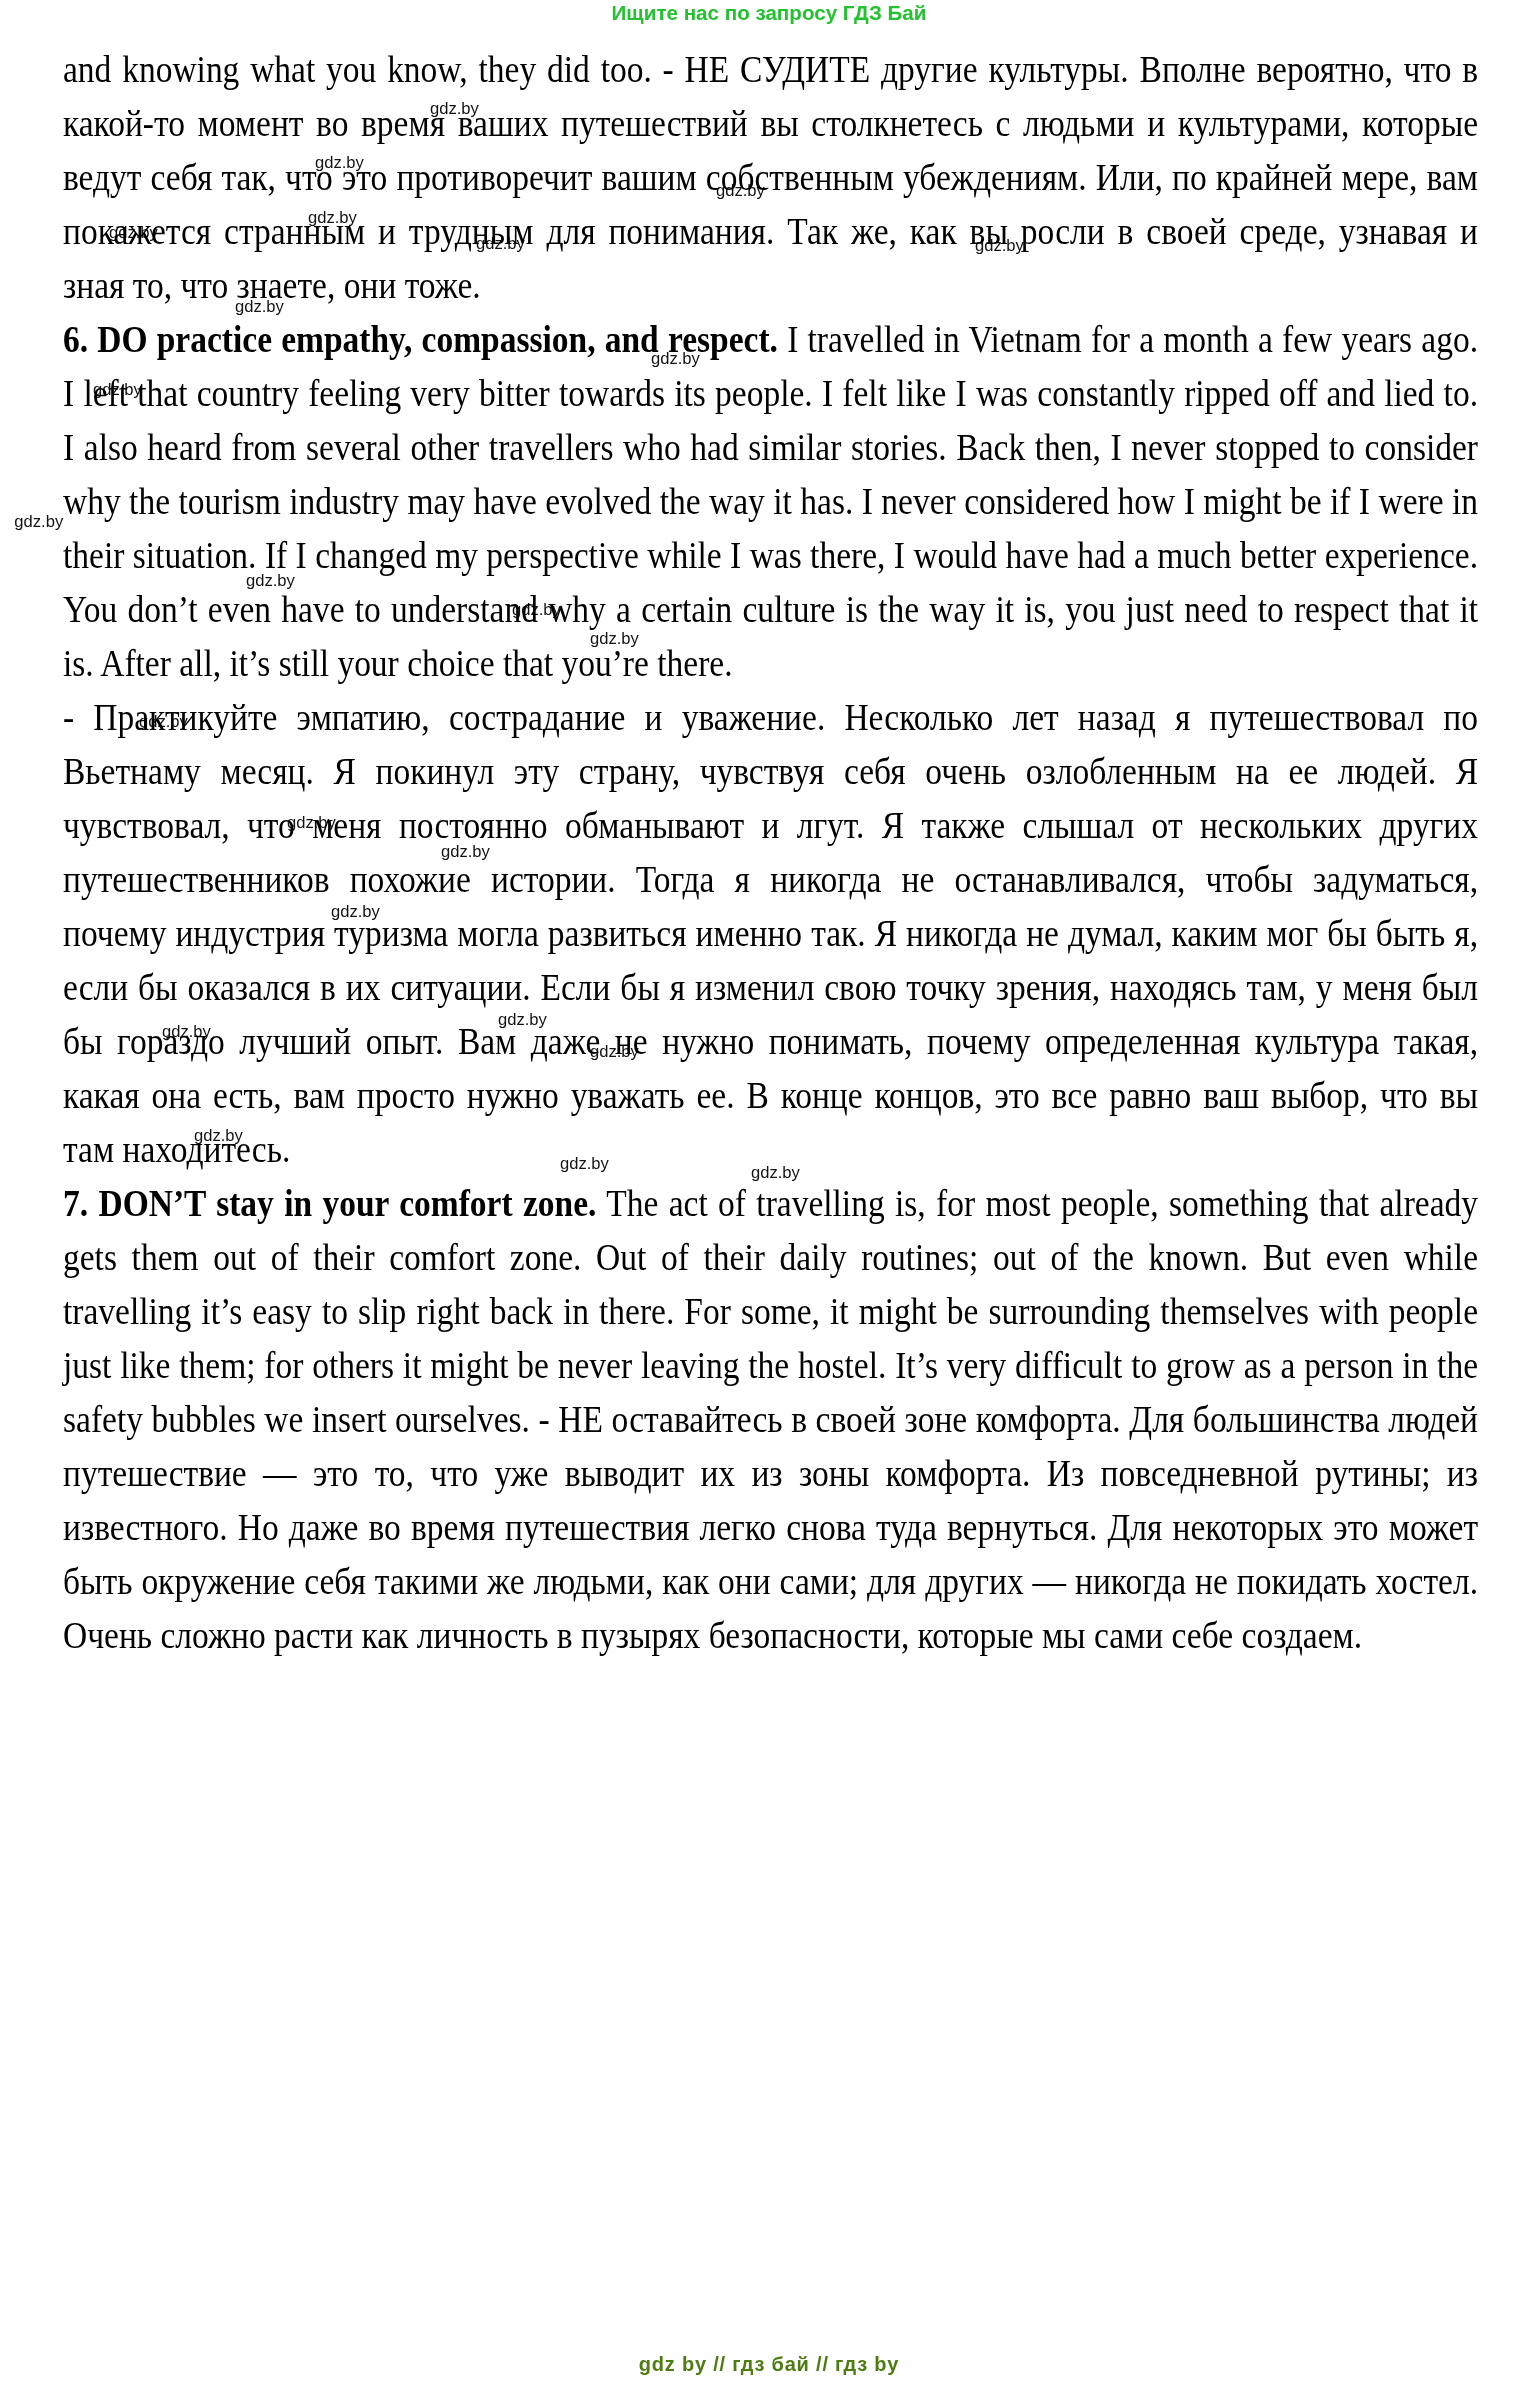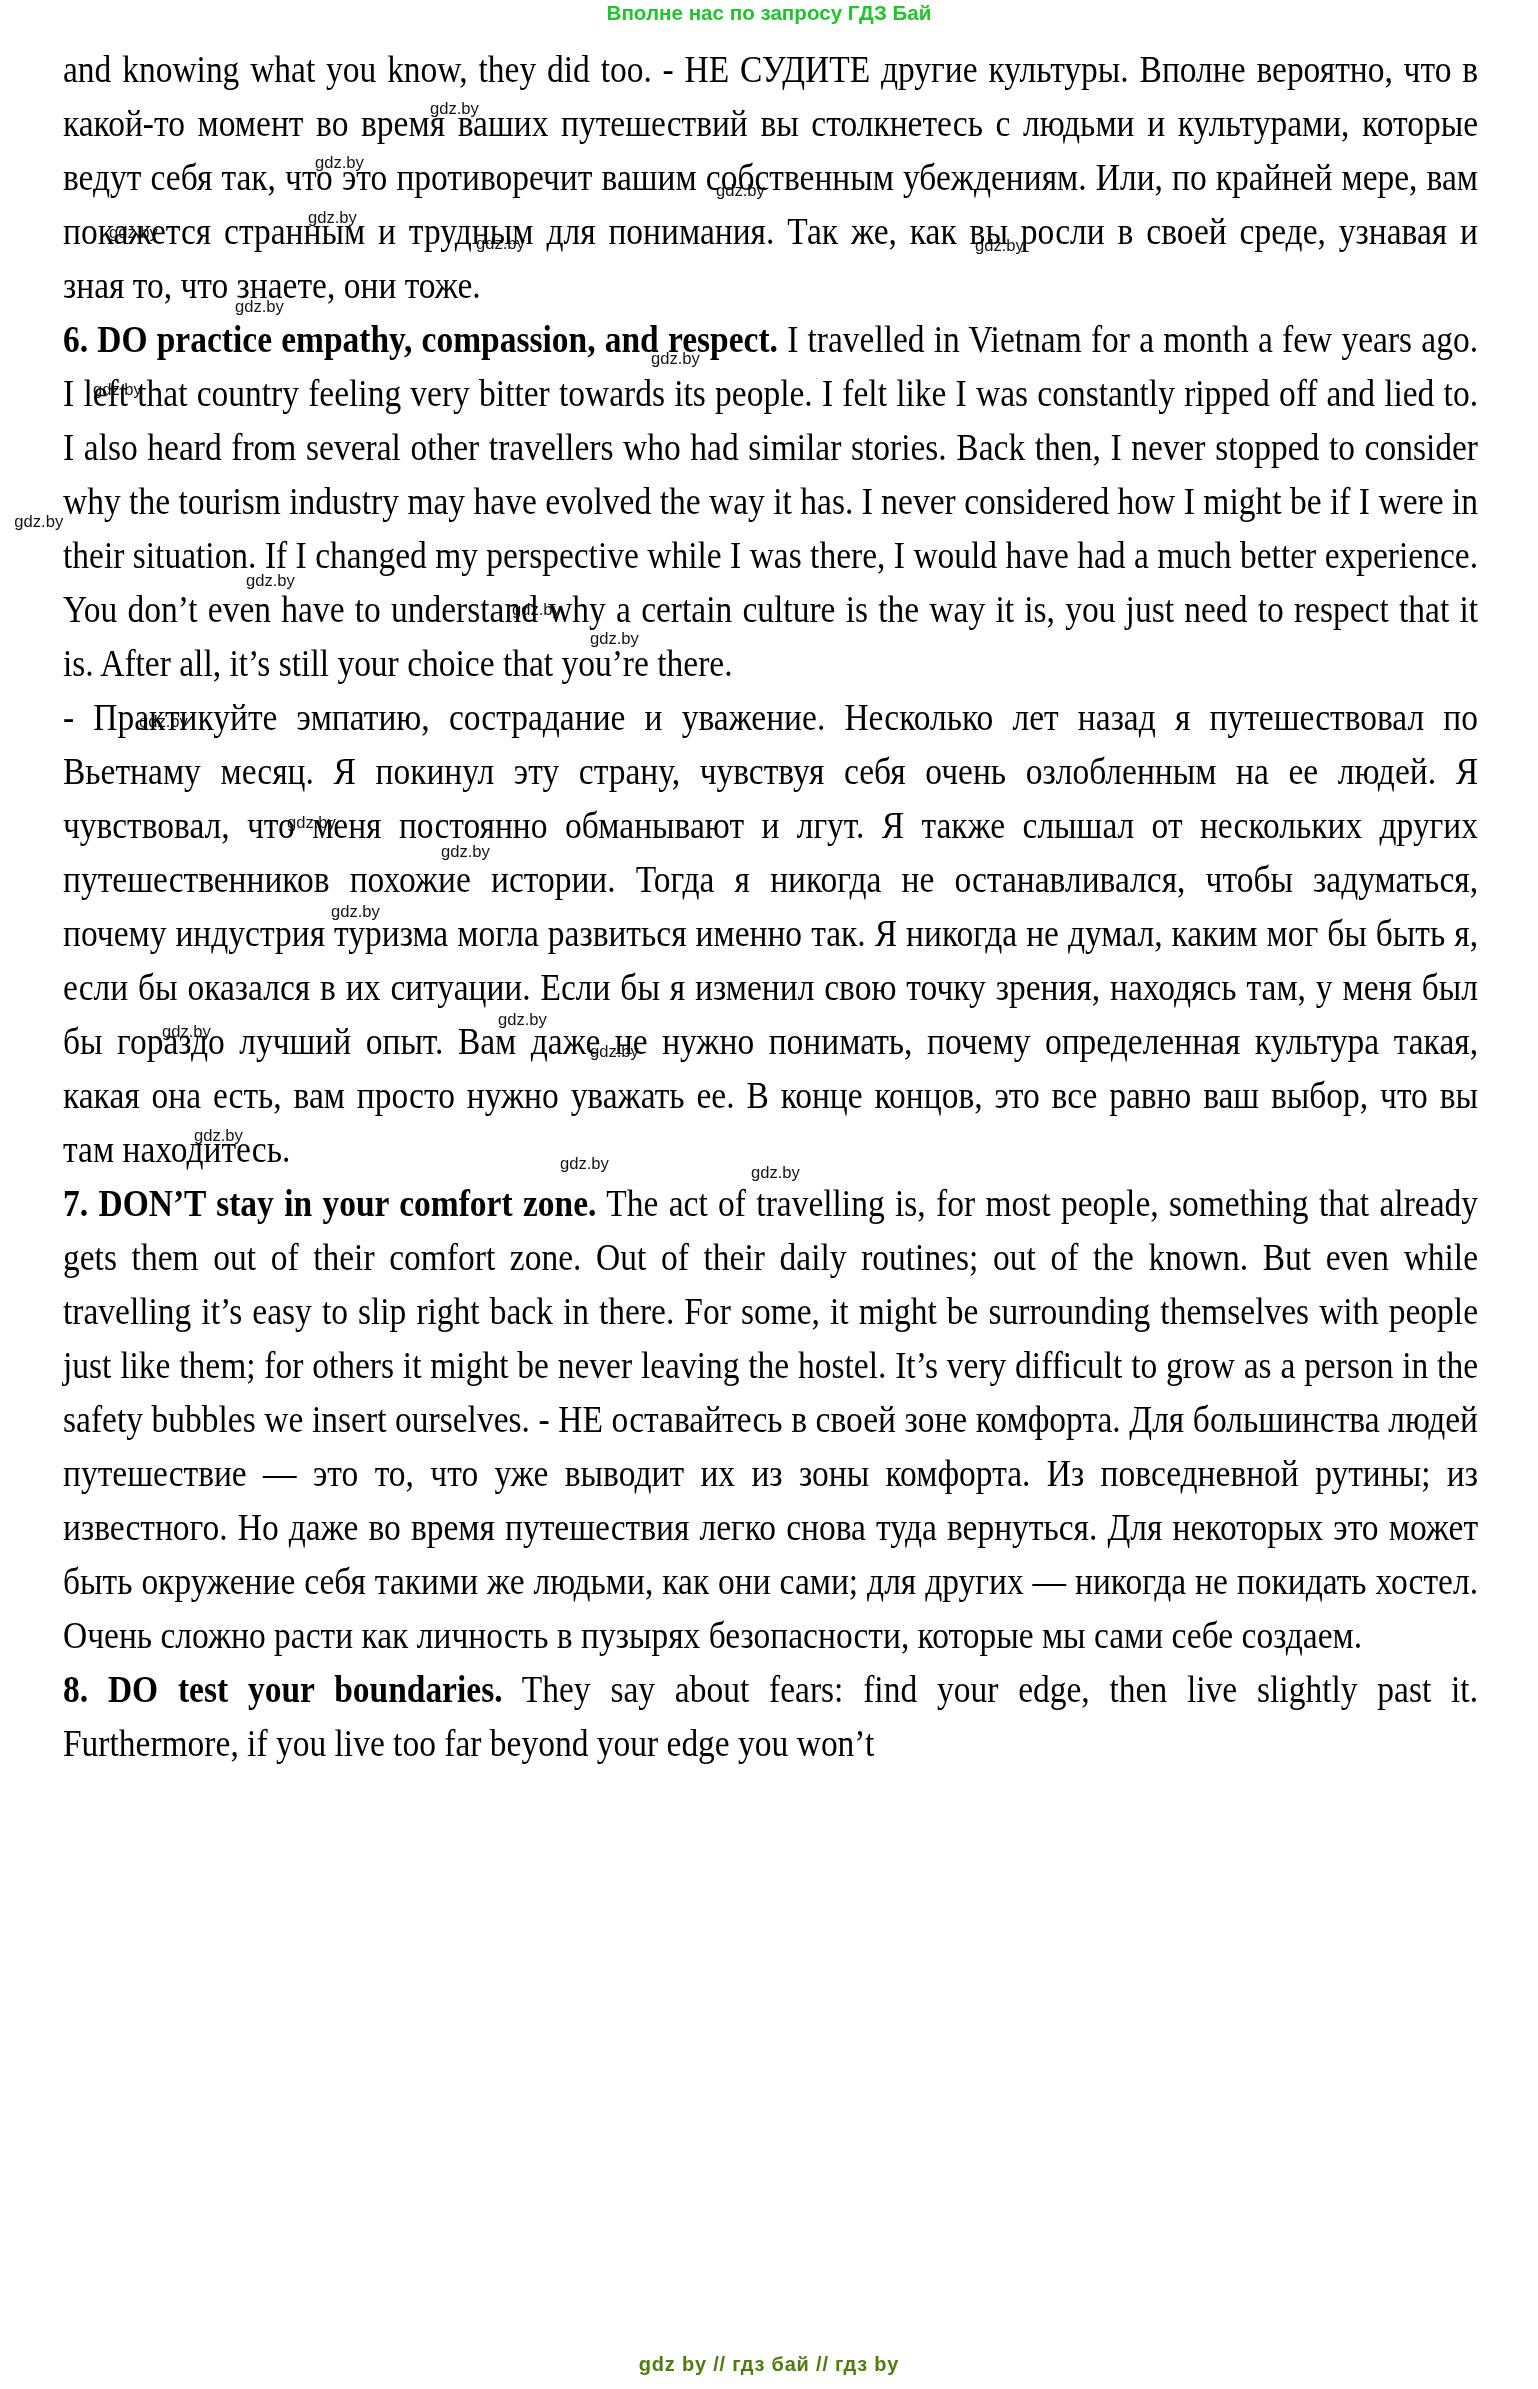--- a/index.html
+++ b/index.html
@@ -90,21 +90,21 @@
     font-weight: 700;
     letter-spacing: 0.8px;
     white-space: nowrap;
   }
 </style>
 </head>
 <body>
 
 <div class="page">
 
-  <div class="promo-banner">Вполне нас по запросу ГДЗ Бай</div>
+  <div class="promo-banner">Ищите нас по запросу ГДЗ Бай</div>
 
   <div class="text-column">
 
     <p class="para">
       <span class="squeeze">and knowing what you know, they did too. - НЕ СУДИТЕ другие культуры. Вполне вероятно, что в какой-то момент во время ваших путешествий вы столкнетесь с людьми и культурами, которые ведут себя так, что это противоречит вашим собственным убеждениям. Или, по крайней мере, вам покажется странным и трудным для понимания. Так же, как вы росли в своей среде, узнавая и зная то, что знаете, они тоже.</span>
     </p>
 
     <p class="para">
       <span class="squeeze">
         <b class="run-head">6. DO practice empathy, compassion, and respect.</b><span> I travelled in Vietnam for a month a few years ago. I left that country feeling very bitter towards its people. I felt like I was constantly ripped off and lied to. I also heard from several other travellers who had similar stories. Back then, I never stopped to consider why the tourism industry may have evolved the way it has. I never considered how I might be if I were in their situation. If I changed my perspective while I was there, I would have had a much better experience. You don’t even have to understand why a certain culture is the way it is, you just need to respect that it is. After all, it’s still your choice that you’re there.</span>
@@ -114,25 +114,20 @@
     <p class="para">
       <span class="squeeze">- Практикуйте эмпатию, сострадание и уважение. Несколько лет назад я путешествовал по Вьетнаму месяц. Я покинул эту страну, чувствуя себя очень озлобленным на ее людей. Я чувствовал, что меня постоянно обманывают и лгут. Я также слышал от нескольких других путешественников похожие истории. Тогда я никогда не останавливался, чтобы задуматься, почему индустрия туризма могла развиться именно так. Я никогда не думал, каким мог бы быть я, если бы оказался в их ситуации. Если бы я изменил свою точку зрения, находясь там, у меня был бы гораздо лучший опыт. Вам даже не нужно понимать, почему определенная культура такая, какая она есть, вам просто нужно уважать ее. В конце концов, это все равно ваш выбор, что вы там находитесь.</span>
     </p>
 
     <p class="para">
       <span class="squeeze">
         <b class="run-head">7. DON’T stay in your comfort zone.</b><span> The act of travelling is, for most people, something that already gets them out of their comfort zone. Out of their daily routines; out of the known. But even while travelling it’s easy to slip right back in there. For some, it might be surrounding themselves with people just like them; for others it might be never leaving the hostel. It’s very difficult to grow as a person in the safety bubbles we insert ourselves. - НЕ оставайтесь в своей зоне комфорта. Для большинства людей путешествие — это то, что уже выводит их из зоны комфорта. Из повседневной рутины; из известного. Но даже во время путешествия легко снова туда вернуться. Для некоторых это может быть окружение себя такими же людьми, как они сами; для других — никогда не покидать хостел. Очень сложно расти как личность в пузырях безопасности, которые мы сами себе создаем.</span>
       </span>
     </p>
 
-    <p class="para">
-      <span class="squeeze">
-        <b class="run-head">8. DO test your boundaries.</b><span> They say about fears: find your edge, then live slightly past it. Furthermore, if you live too far beyond your edge you won’t</span>
-      </span>
-    </p>
 
   </div>
 
   <div id="watermark-layer">
       <div class="wm" style="left: 430px; top: 69px;">gdz.by</div>
       <div class="wm" style="left: 315px; top: 123px;">gdz.by</div>
       <div class="wm" style="left: 308px; top: 178px;">gdz.by</div>
       <div class="wm" style="left: 716px; top: 151px;">gdz.by</div>
       <div class="wm" style="left: 975px; top: 206px;">gdz.by</div>
       <div class="wm" style="left: 109px; top: 193px;">gdz.by</div>

